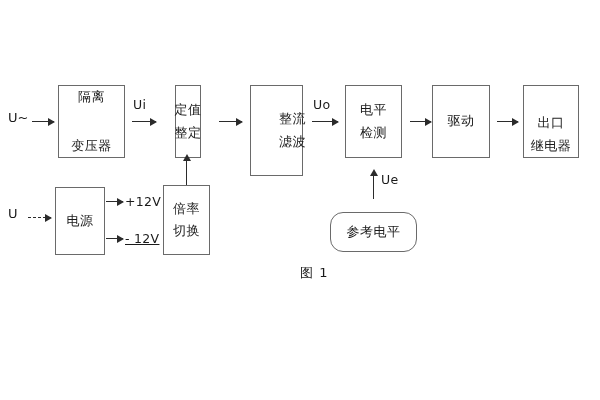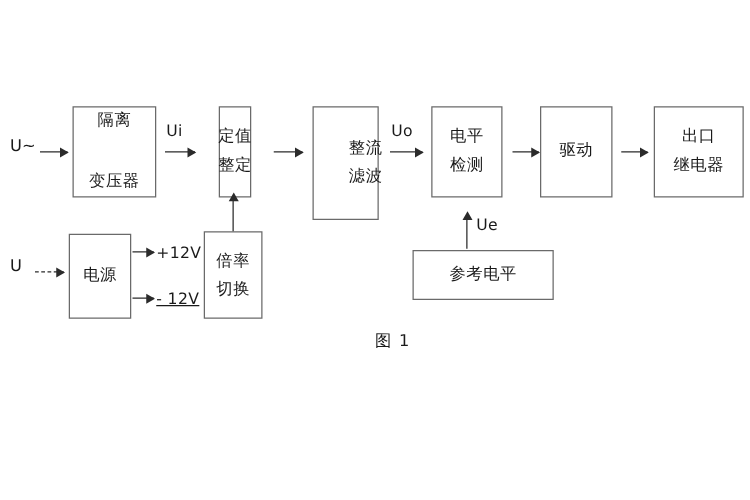--- a/index.html
+++ b/index.html
@@ -135,21 +135,21 @@
   </div>
 
   <div class="arrow-h" style="left:410px; top:121px; width:21px;"></div>
 
   <div class="box" style="left:432px; top:85px; width:58px; height:73px;">
     <span class="ln">驱动</span>
   </div>
 
   <div class="arrow-h" style="left:497px; top:121px; width:21px;"></div>
 
-  <div class="box" style="left:523px; top:85px; width:72px; height:73px;">
+  <div class="box" style="left:523px; top:85px; width:56px; height:73px;justify-content:flex-end;">
     <span class="ln">出口</span>
     <span class="ln">继电器</span>
   </div>
 
   <div class="label" style="left:8px; top:206px;">U</div>
   <div class="arrow-h dashed" style="left:28px; top:217px; width:23px;"></div>
 
   <div class="box" style="left:55px; top:187px; width:50px; height:68px;">
     <span class="ln">电源</span>
   </div>
@@ -160,21 +160,21 @@
   <div class="arrow-h" style="left:106px; top:238px; width:17px;"></div>
   <div class="sig" style="left:125px; top:231px;text-decoration:underline;">- 12V</div>
 
   <div class="box" style="left:163px; top:185px; width:47px; height:70px;font-family:Liberation Serif, serif;">
     <span class="ln">倍率</span>
     <span class="ln">切换</span>
   </div>
 
   <div class="arrow-v" style="left:186px; top:160px; height:25px;"></div>
 
-  <div class="box" style="left:330px; top:200px; width:113px; height:40px;">
+  <div class="box" style="left:330px; top:212px; width:87px; height:40px;border-radius:13px;">
     <span class="ln">参考电平</span>
   </div>
 
   <div class="arrow-v" style="left:373px; top:175px; height:24px;"></div>
   <div class="sig" style="left:381px; top:172px;">Ue</div>
 
   <div class="caption" style="left:300px; top:264px;">图 1</div>
 
 </div>
 

